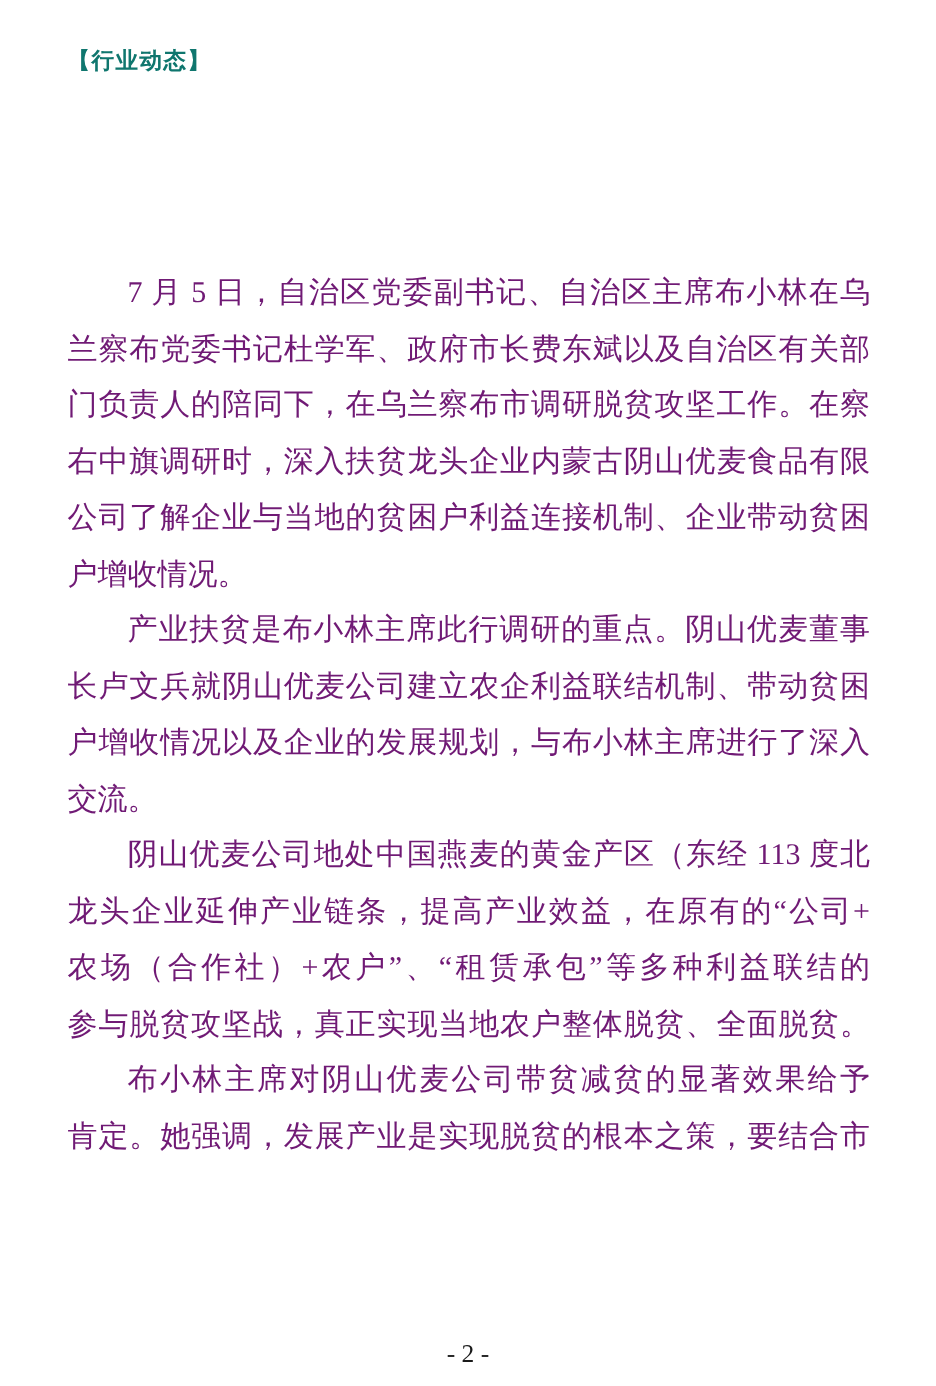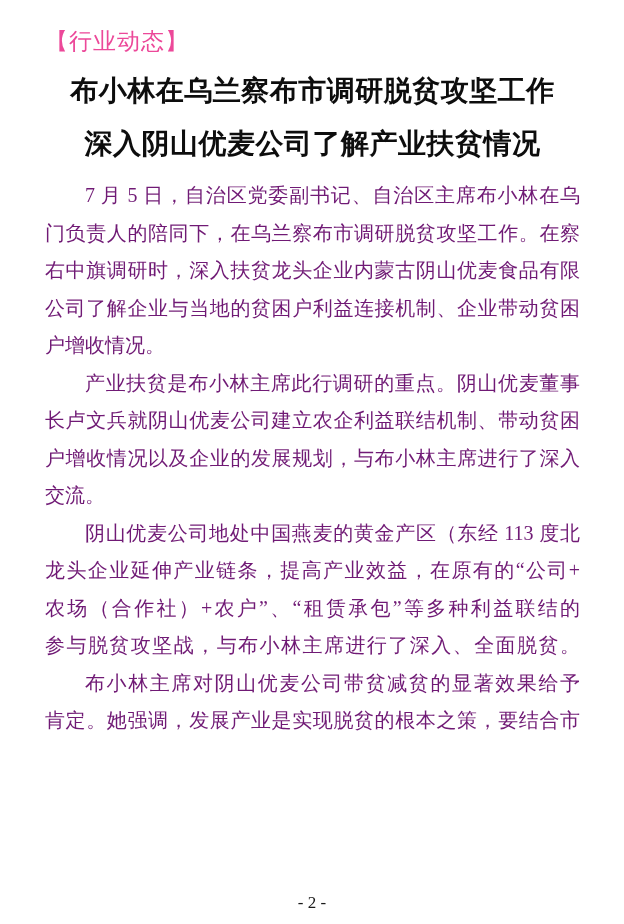--- a/index.html
+++ b/index.html
@@ -12,25 +12,25 @@
     background: #ffffff;
     color: #1a1a1a;
     overflow: hidden;
     font-family: "Liberation Serif", "DejaVu Serif", serif;
   }
   .section-tag {
     position: absolute;
     left: 45px;
     top: 26px;
     font-family: "Liberation Sans", "DejaVu Sans", sans-serif;
-    font-weight: 400;
-    font-size: 23px;
+    font-weight: 700;
+    font-size: 15px;
     line-height: 30px;
     letter-spacing: 1px;
-    color: #ec4899;
+    color: #0f766e;
   }
   .title-block {
     position: absolute;
     left: 45px;
     right: 44px;
     top: 64px;
   }
   .title-line {
     height: 53px;
     line-height: 53px;
@@ -78,42 +78,39 @@
     font-family: "Liberation Serif", "DejaVu Serif", serif;
   }
 </style>
 </head>
 <body>
 
 <div class="page">
 
   <div class="section-tag">【行业动态】</div>
 
-  <div class="title-block">
-    <div class="title-line">布小林在乌兰察布市调研脱贫攻坚工作</div>
-    <div class="title-line">深入阴山优麦公司了解产业扶贫情况</div>
-  </div>
 
   <div class="body-block">
 
     <div class="line just indent">7 月 5 日，自治区党委副书记、自治区主席布小林在乌</div>
+    <div class="line just">兰察布党委书记杜学军、政府市长费东斌以及自治区有关部</div>
     <div class="line just">门负责人的陪同下，在乌兰察布市调研脱贫攻坚工作。在察</div>
     <div class="line just">右中旗调研时，深入扶贫龙头企业内蒙古阴山优麦食品有限</div>
     <div class="line just">公司了解企业与当地的贫困户利益连接机制、企业带动贫困</div>
     <div class="line last">户增收情况。</div>
 
     <div class="line just indent">产业扶贫是布小林主席此行调研的重点。阴山优麦董事</div>
     <div class="line just">长卢文兵就阴山优麦公司建立农企利益联结机制、带动贫困</div>
     <div class="line just">户增收情况以及企业的发展规划，与布小林主席进行了深入</div>
     <div class="line last">交流。</div>
 
     <div class="line just indent">阴山优麦公司地处中国燕麦的黄金产区（东经 113 度北</div>
     <div class="line just">龙头企业延伸产业链条，提高产业效益，在原有的“公司+</div>
     <div class="line just">农场（合作社）+农户”、“租赁承包”等多种利益联结的</div>
-    <div class="line just">参与脱贫攻坚战，与布小林主席进行了深入、全面脱贫。</div>
+    <div class="line just">参与脱贫攻坚战，真正实现当地农户整体脱贫、全面脱贫。</div>
 
     <div class="line just indent">布小林主席对阴山优麦公司带贫减贫的显著效果给予</div>
     <div class="line just">肯定。她强调，发展产业是实现脱贫的根本之策，要结合市</div>
 
   </div>
 
   <div class="page-number">- 2 -</div>
 
 </div>
 

